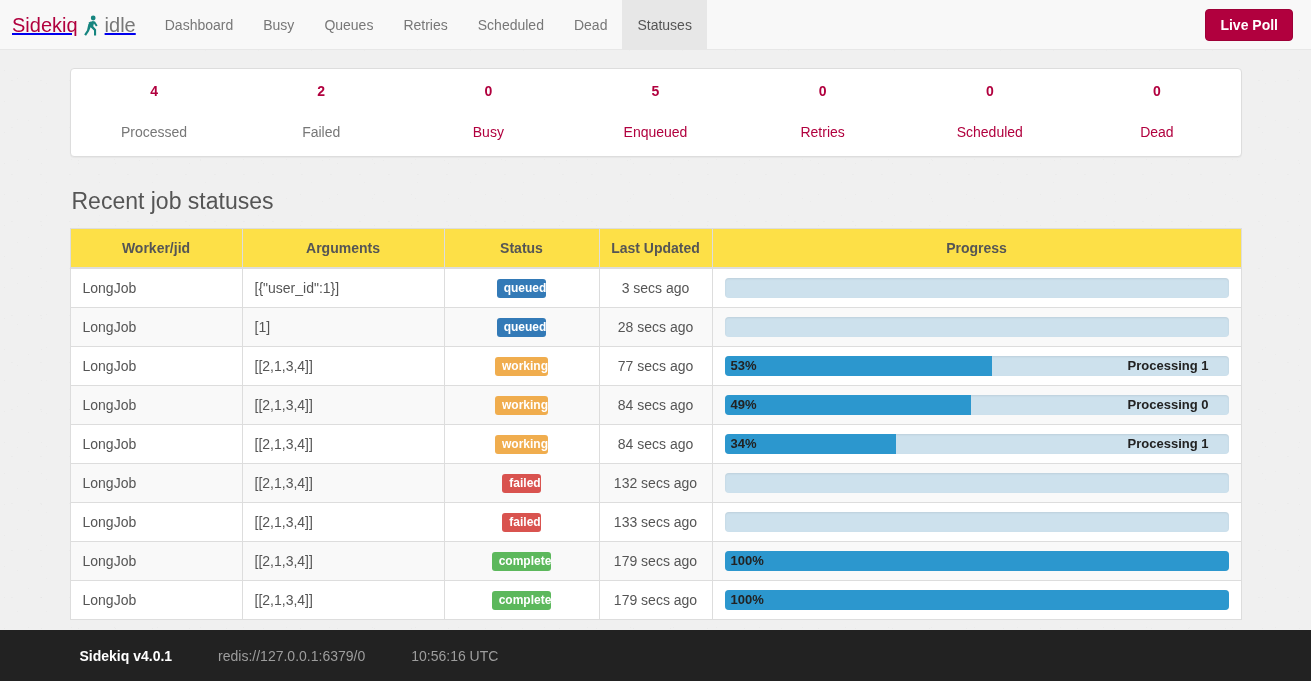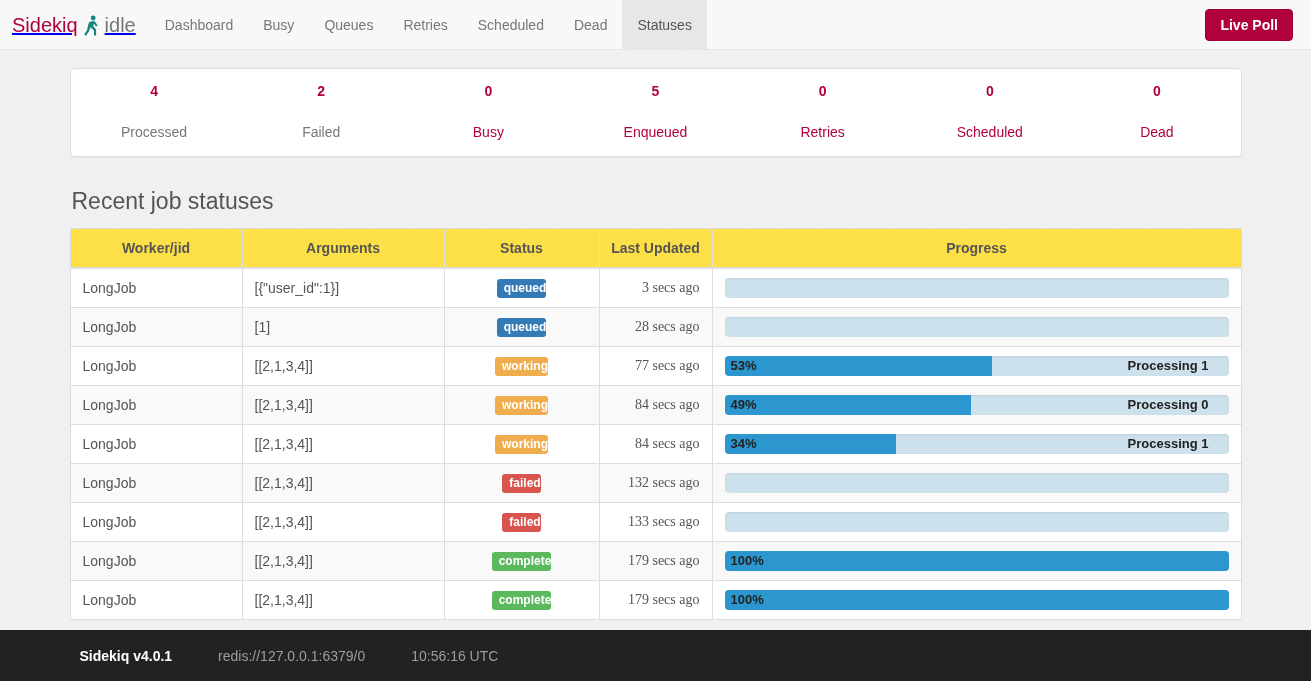--- a/index.html
+++ b/index.html
@@ -163,21 +163,21 @@
 
   .col-worker  { width: 172px; text-align: left; }
   .col-args    { width: 202px; text-align: left; }
   .col-status  { width: 155px; text-align: center; }
   .col-updated { width: 113px; text-align: center; }
   .col-progress{ text-align: center; }
 
   td.c-worker  { text-align: left; }
   td.c-args    { text-align: left; }
   td.c-status  { text-align: center; }
-  td.c-updated { text-align: right; font-family: Liberation Serif, serif; }
+  td.c-updated { text-align: center; }
   td.c-progress{ padding: 8px 9px; }
 
   
   .badge {
     display: inline-block;
     padding: 3px 0 4px 7px;
     font-size: 12px;
     font-weight: bold;
     line-height: 1;
     color: #fff;

